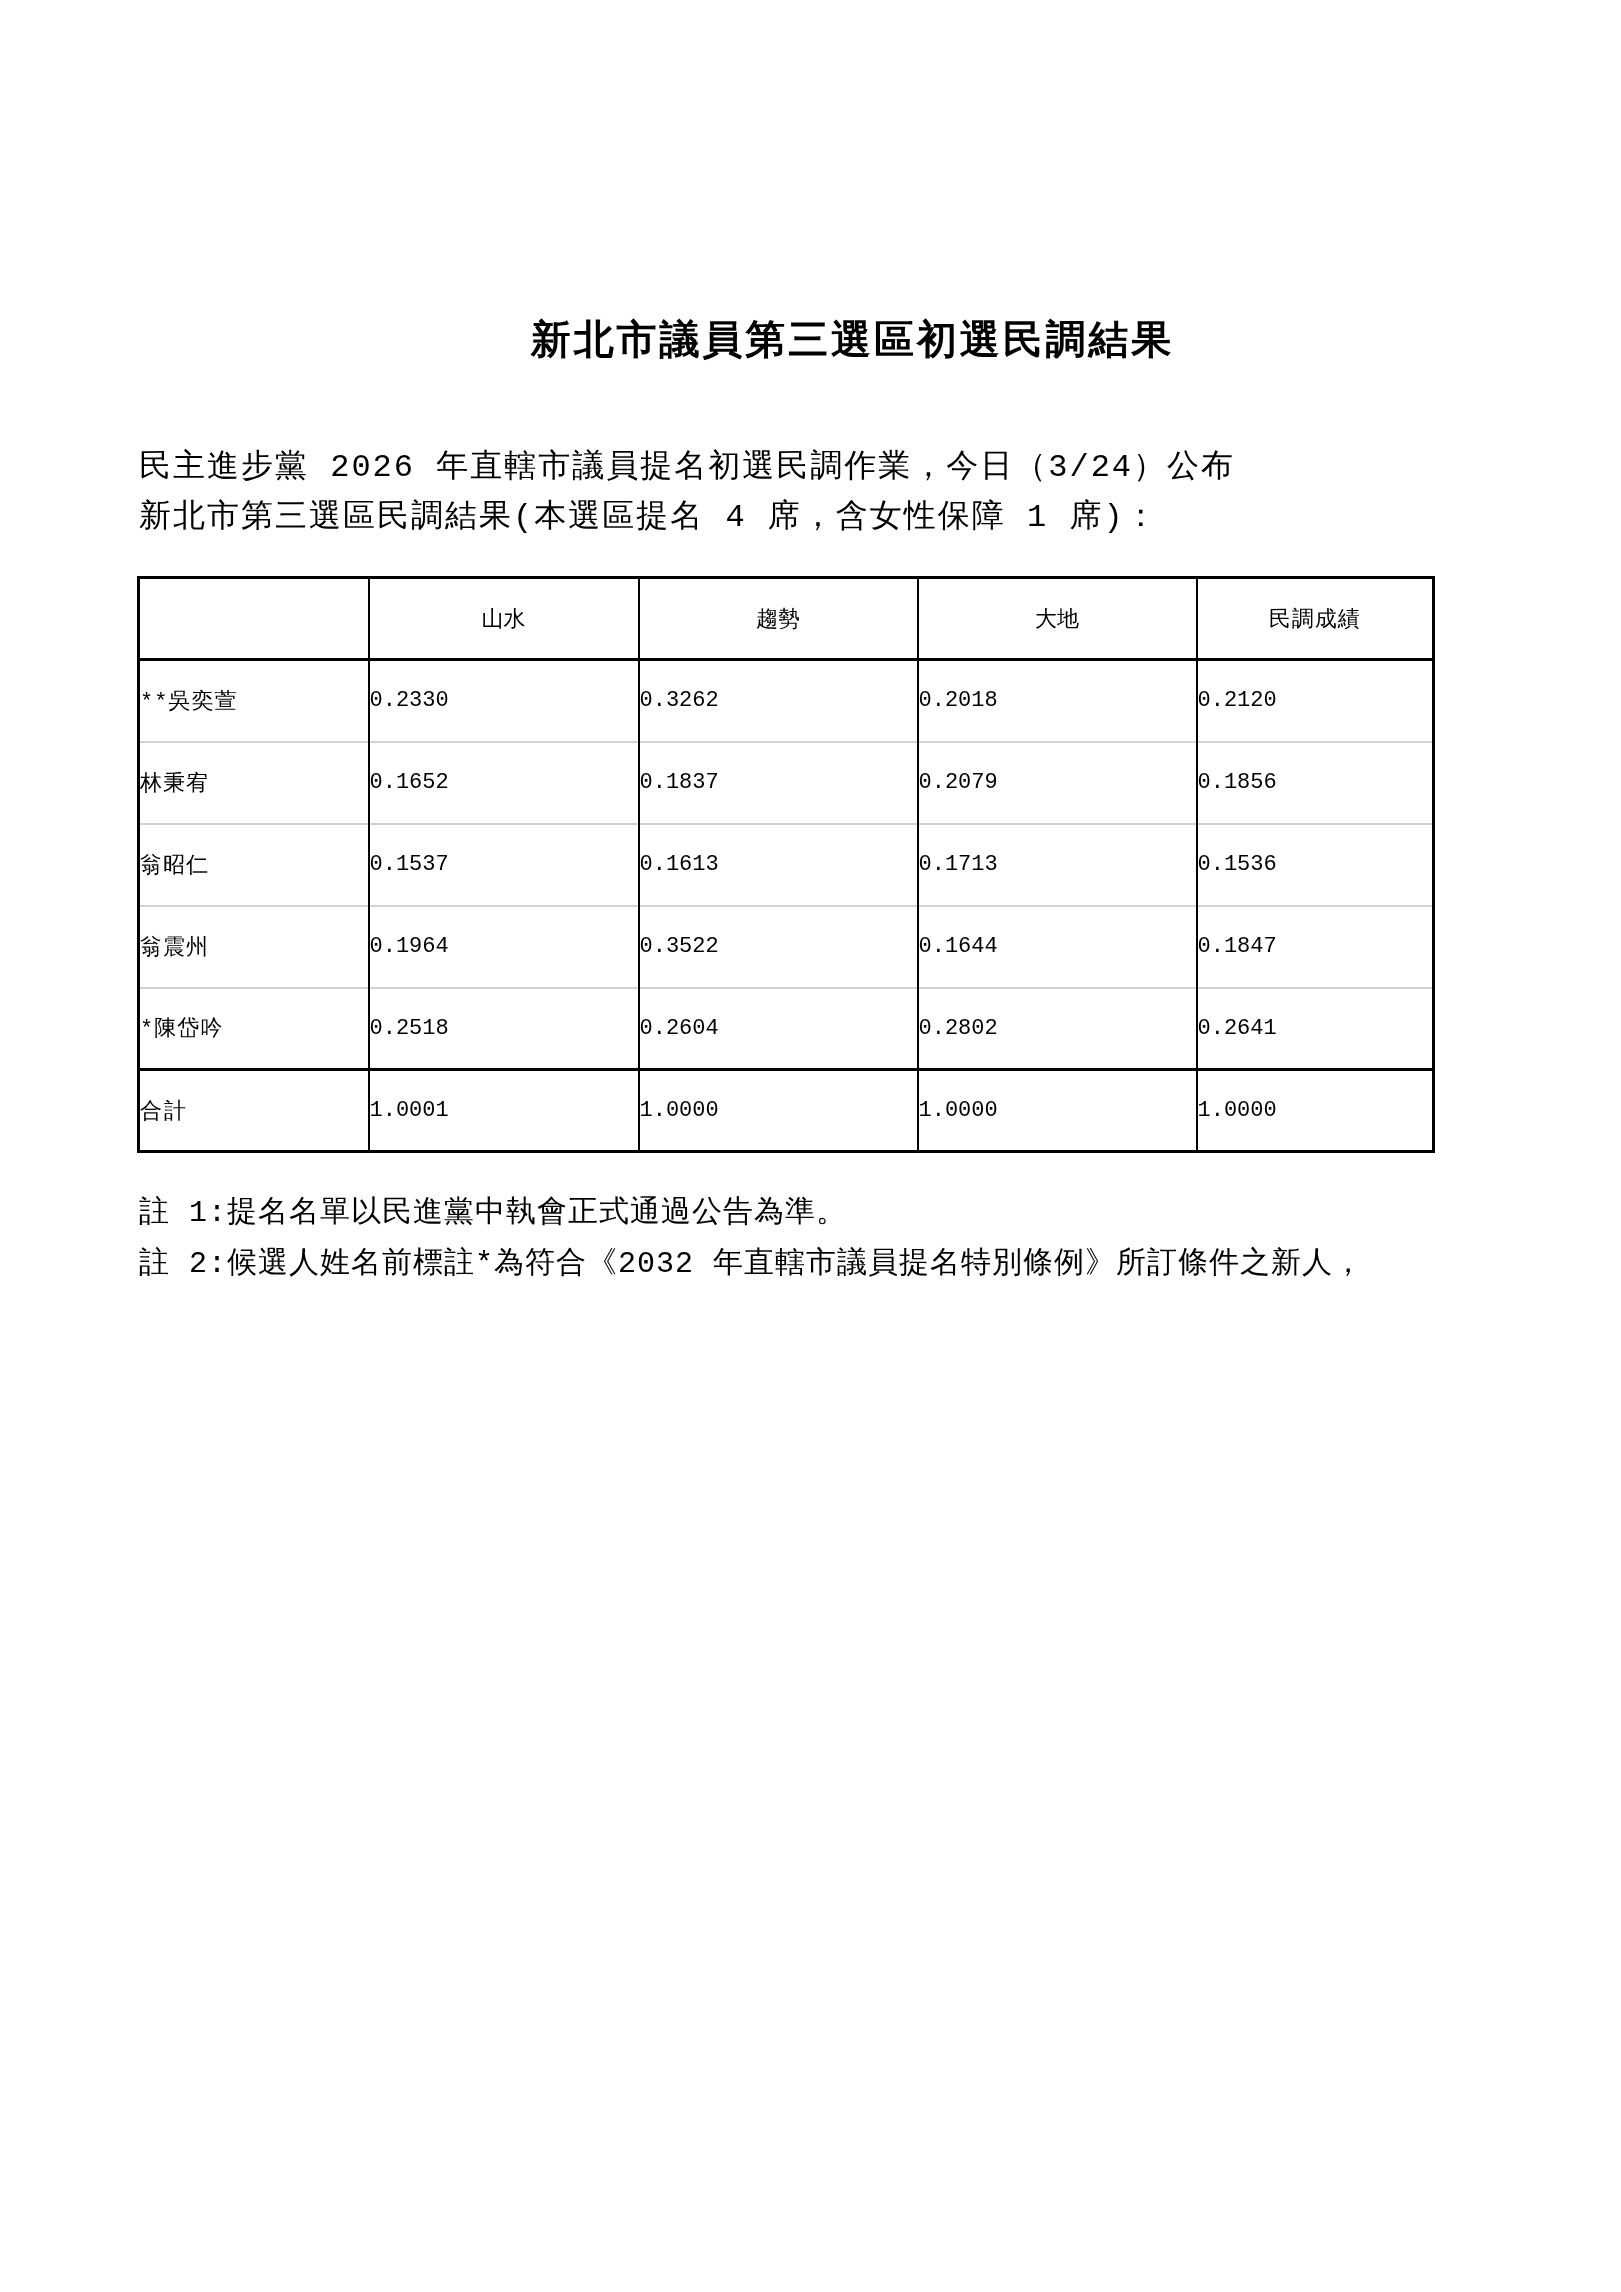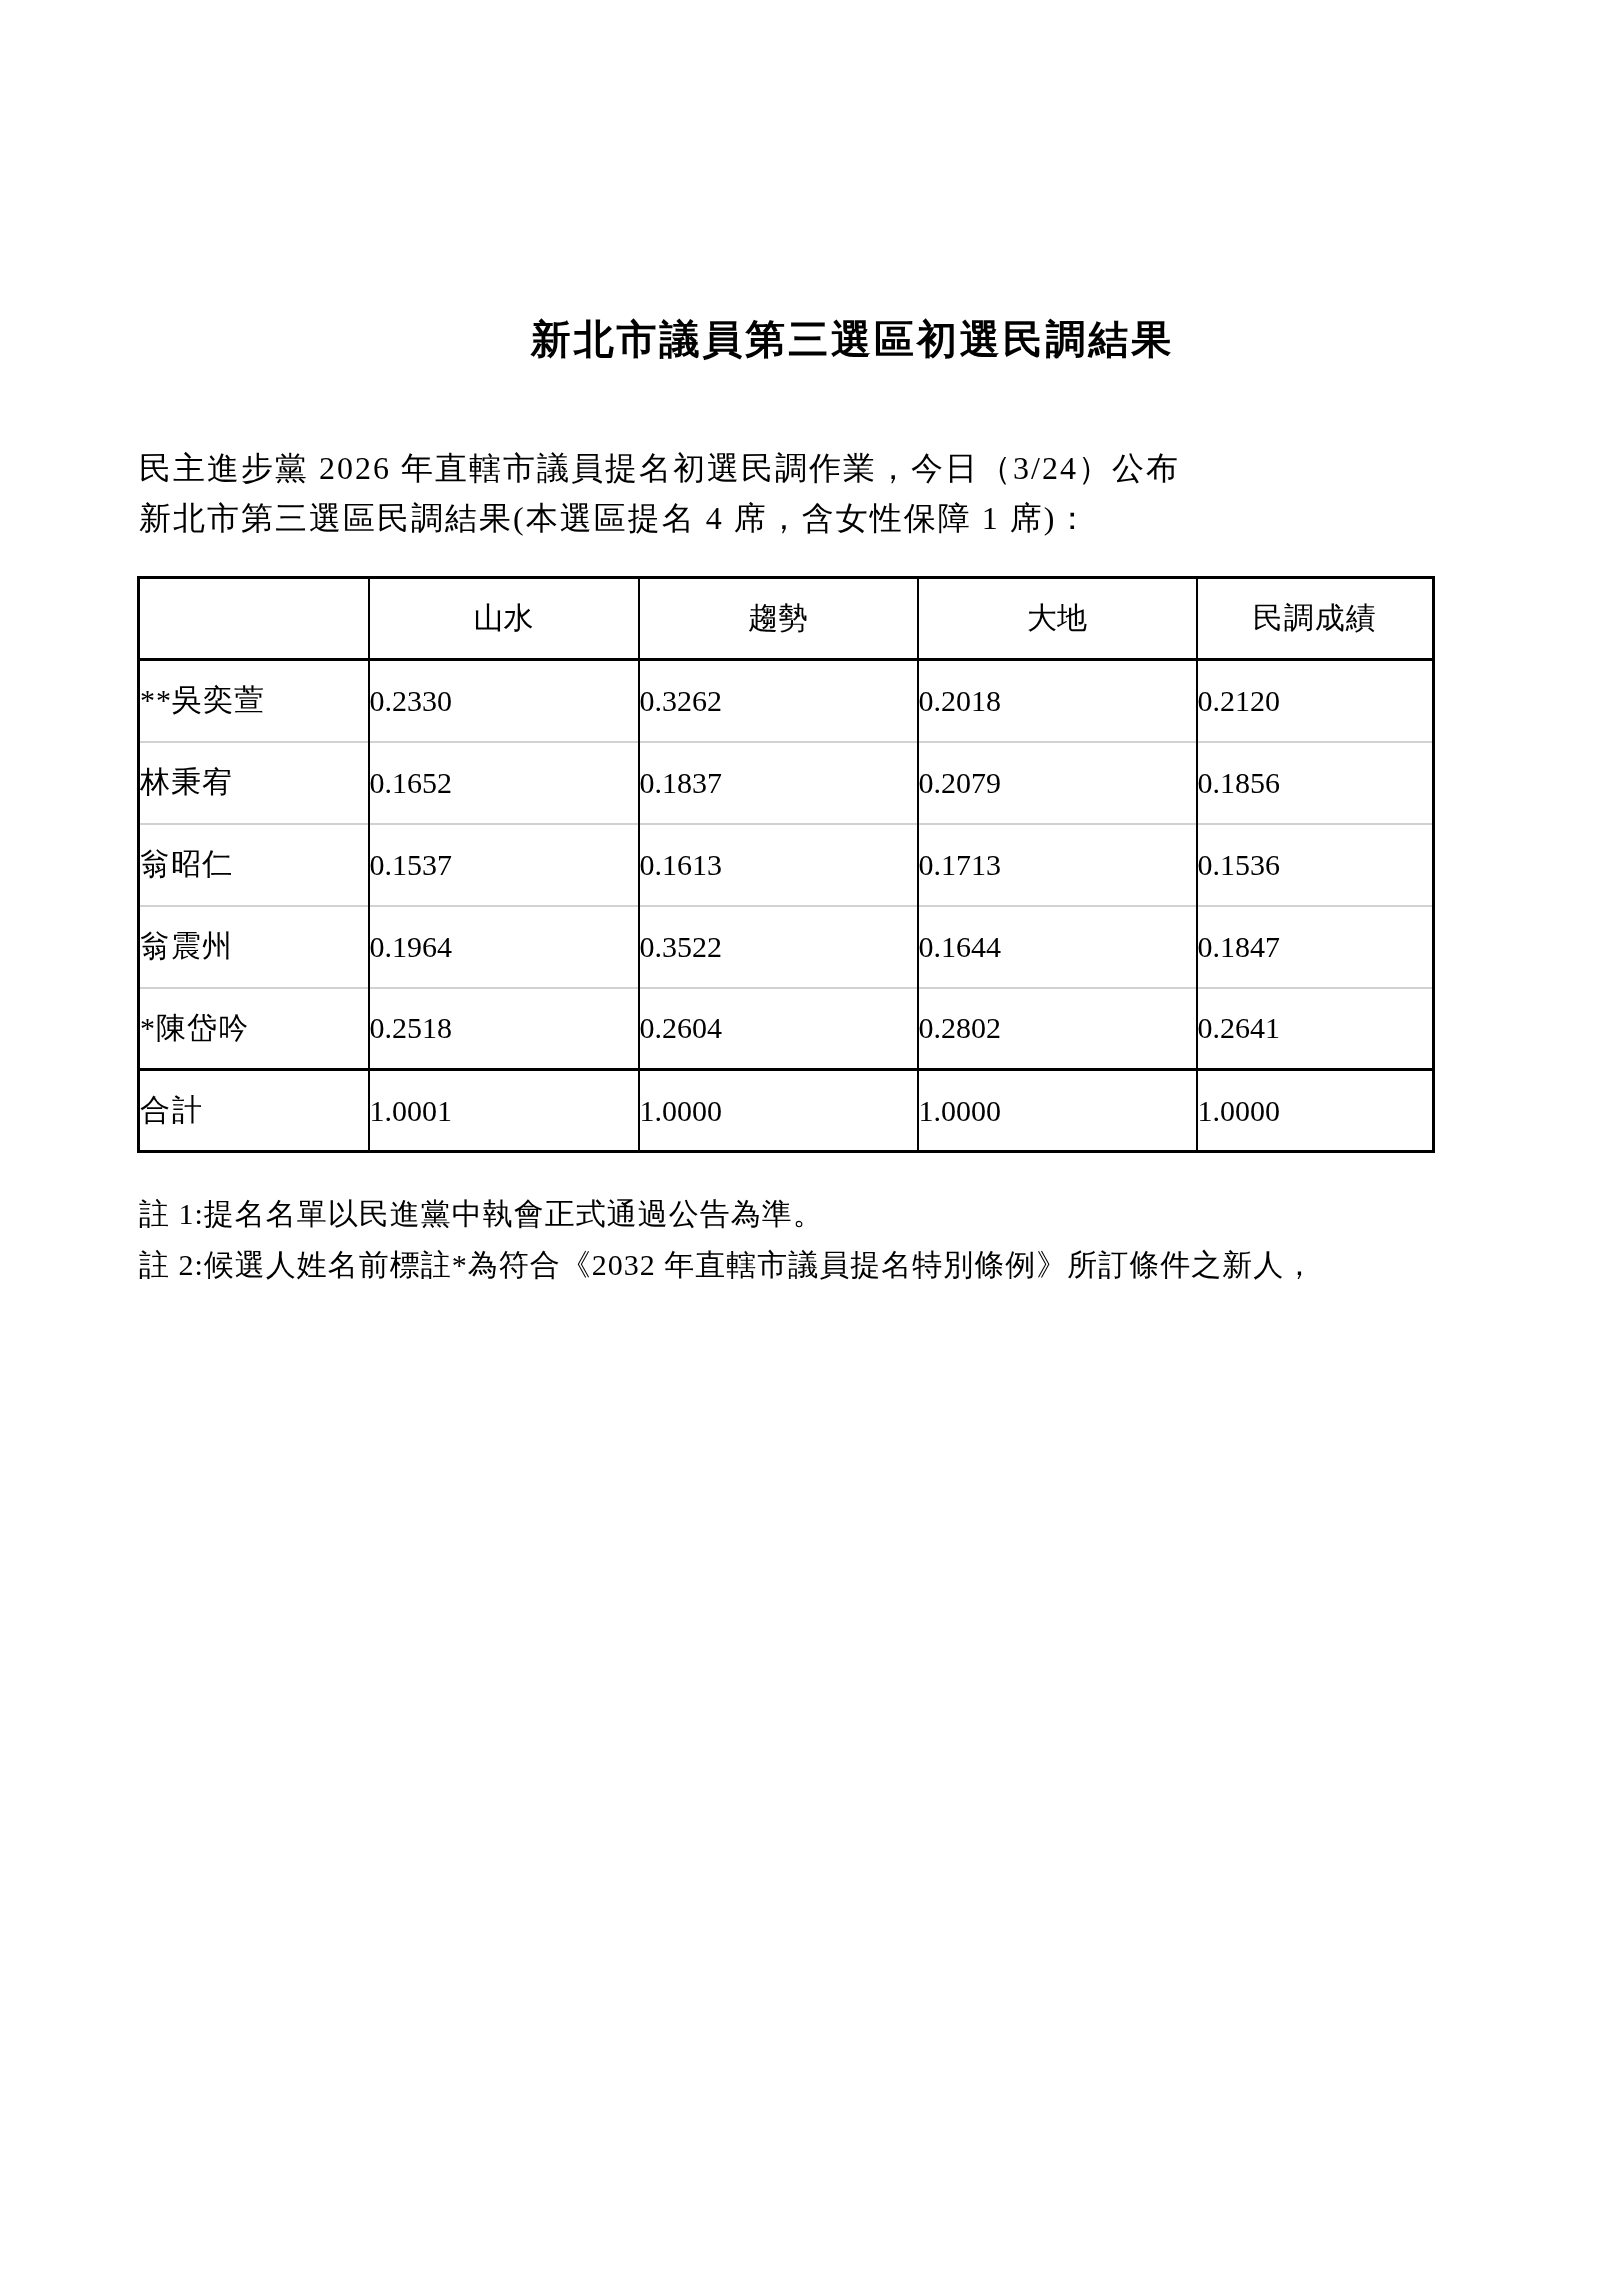--- a/index.html
+++ b/index.html
@@ -5,21 +5,21 @@
   html, body {
     margin: 0;
     padding: 0;
     background: #ffffff;
   }
   .page {
     position: relative;
     width: 1621px;
     height: 1980px;
     background: #ffffff;
-    font-family: Liberation Serif, serif;
+    font-family: Liberation Mono, monospace;
     color: #000000;
     overflow: hidden;
   }
   .doc-title {
     position: absolute;
     top: 312px;
     left: 0;
     right: 0;
     text-align: center;
     padding-left: 84px;
@@ -45,21 +45,21 @@
     border-collapse: collapse;
     table-layout: fixed;
     border: 3.9px solid #000000;
   }
   table.poll-table th,
   table.poll-table td {
     border-left: 2.9px solid #000000;
     vertical-align: middle;
     padding: 0;
     font-weight: normal;
-    font-size: 30px;
+    font-size: 22px;
   }
   table.poll-table th:first-child,
   table.poll-table td:first-child {
     border-left: none;
   }
   table.poll-table thead tr { height: 82px; }
   table.poll-table tbody tr { height: 82px; }
   table.poll-table thead th { border-bottom: 3.9px solid #000000; }
   table.poll-table tbody td { border-top: 2px solid #d2d2d2; }
   table.poll-table tr.total-row td { border-top: 3.9px solid #000000; }

